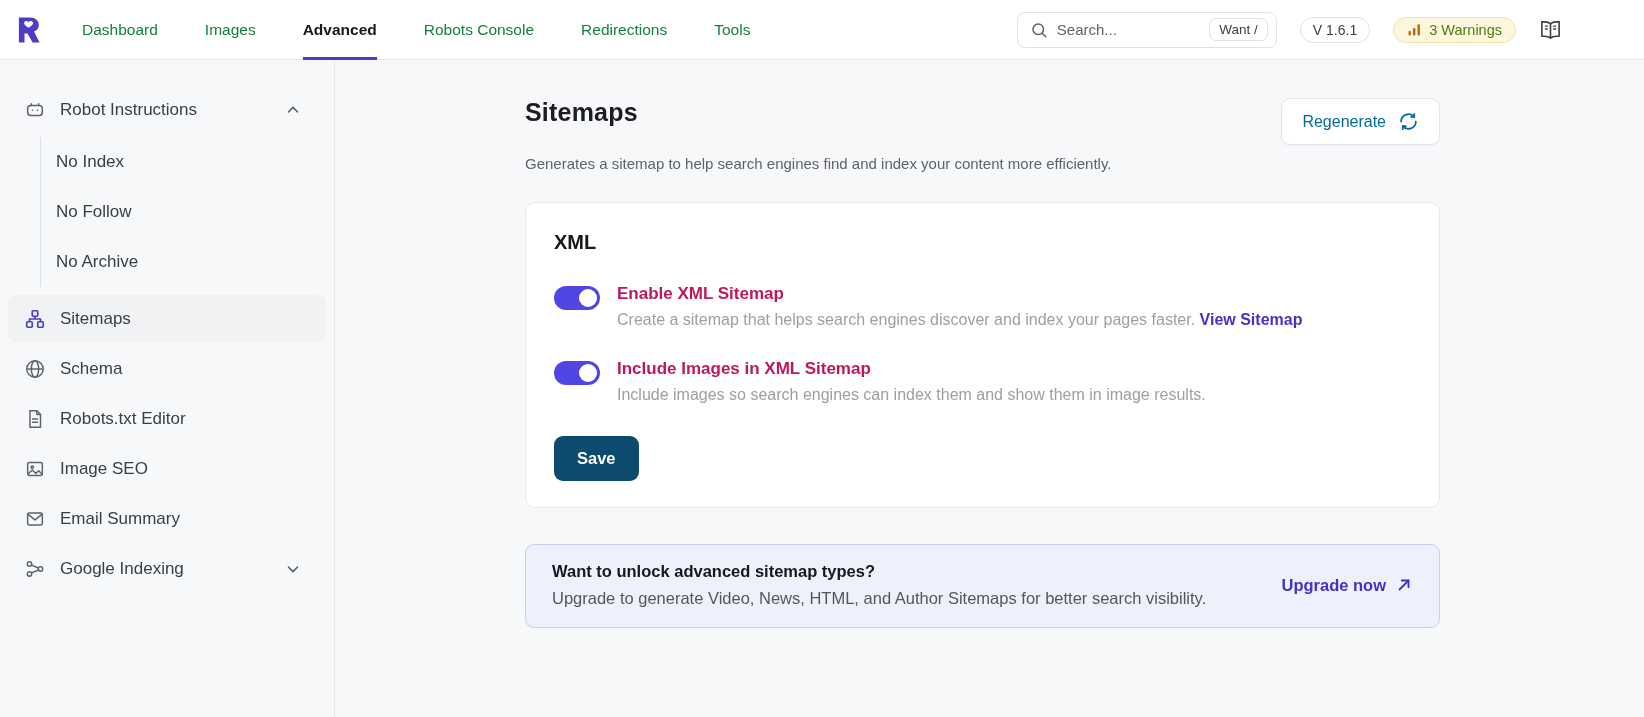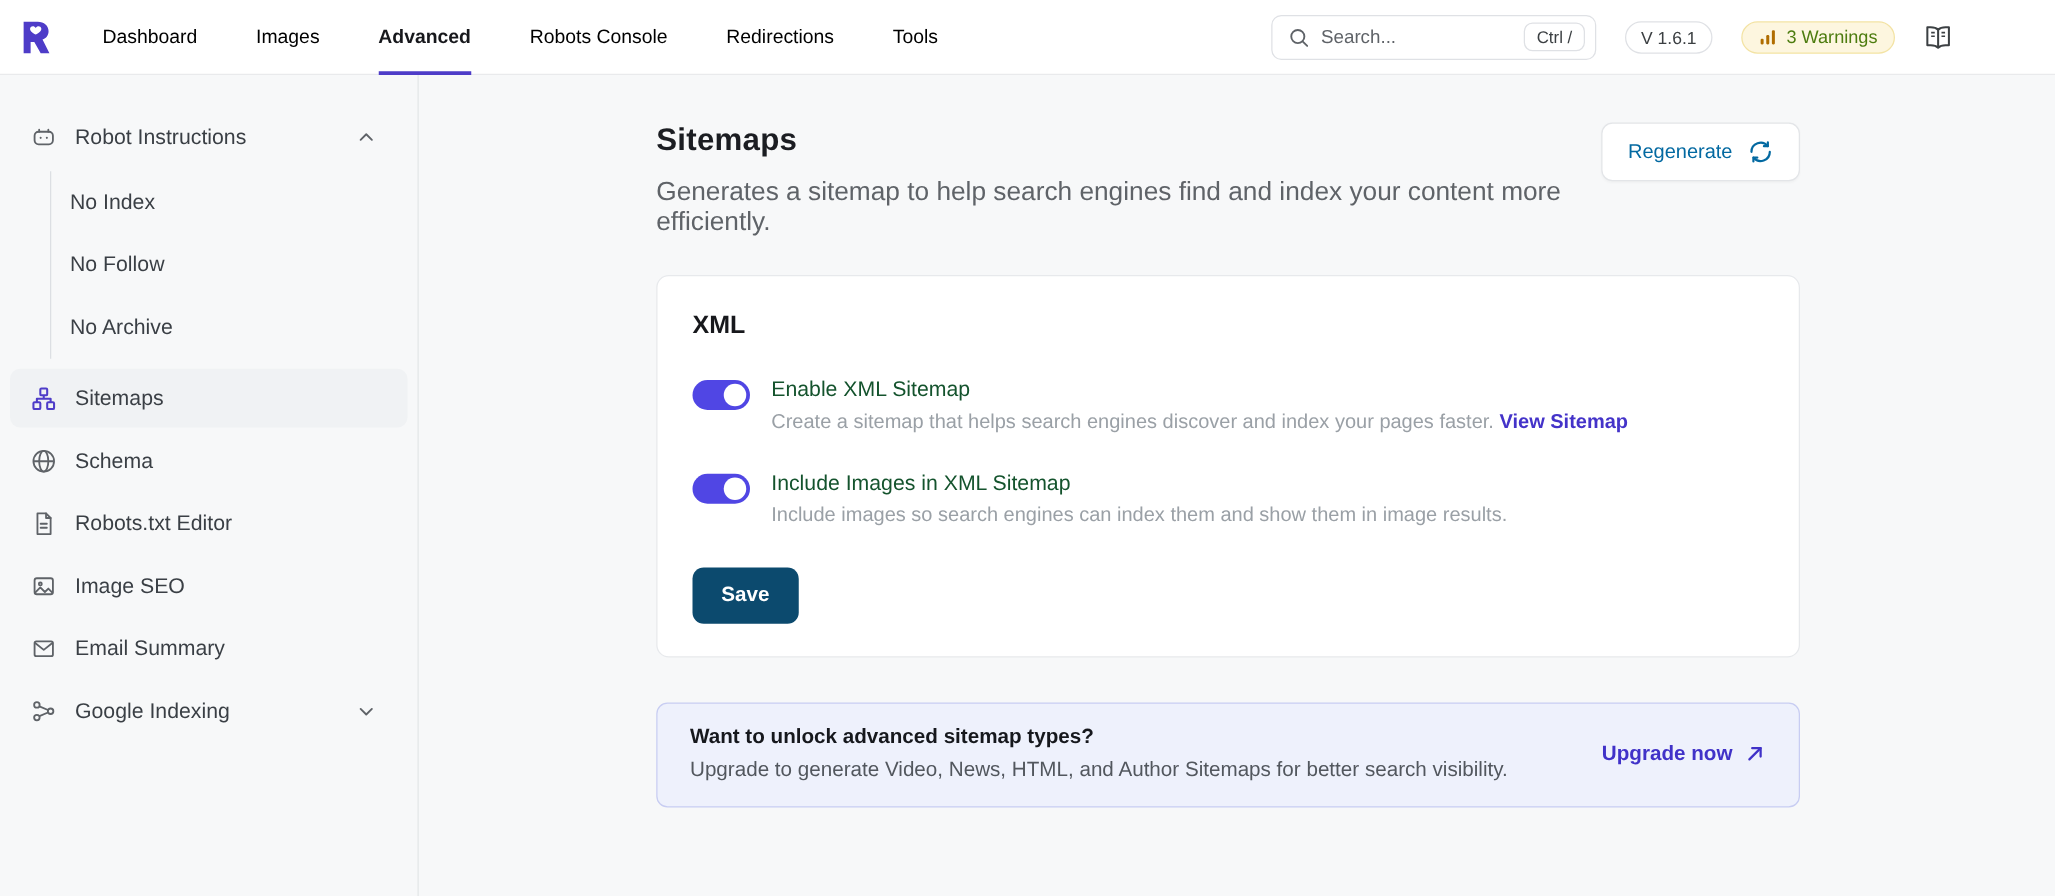--- a/index.html
+++ b/index.html
@@ -12,21 +12,21 @@
   svg { display:block; }
 
   
   .header {
     height:60px; background:#ffffff; border-bottom:1px solid #e9eaec;
     display:flex; align-items:center; padding:0 82px 0 14px;
   }
   .logo { width:28px; height:28px; flex:0 0 auto; }
   .nav { display:flex; gap:47px; margin-left:40px; height:60px; align-items:stretch; }
   .nav-tab {
-    display:flex; align-items:center; font-size:15.5px; color:#000000;
+    display:flex; align-items:center; font-size:15.5px; color:#15803d;
     cursor:pointer; border-bottom:3px solid transparent; padding-top:3px;
   }
   .nav-tab.active { color:#17181c; font-weight:700; border-bottom-color:#4e3cc8; }
   .header-right { margin-left:auto; display:flex; align-items:center; gap:23px; }
   .searchbox {
     width:260px; height:36px; border:1px solid #dfe1e5; border-radius:8px;
     display:flex; align-items:center; padding:0 8px 0 12px; background:#fff;
   }
   .searchbox .mag { color:#5f6368; margin-right:9px; }
   .searchbox input {
@@ -68,21 +68,21 @@
   .subitem {
     height:50px; display:flex; align-items:center; padding-left:15px;
     font-size:17px; color:#3a3f45; cursor:pointer;
   }
 
   
   .main { flex:1; padding:38px 0 0 190px; }
   .content { width:915px; }
   .title-row { display:flex; align-items:flex-start; justify-content:space-between; }
   .page-title { font-size:25px; font-weight:700; color:#1b1d22; letter-spacing:.2px; }
-  .page-desc { font-size:21px; color:#5f6368; margin-top:15px; }
+  .page-desc { font-size:15px; color:#5f6368; margin-top:28px; }
   .regen-btn {
     display:flex; align-items:center; gap:12px; background:#fff;
     border:1px solid #e3e5e8; border-radius:9px; padding:12px 20px;
     font-size:16px; color:#0369a1; font-weight:500; cursor:pointer;
     box-shadow:0 1px 2px rgba(0,0,0,.03);
   }
   .card {
     margin-top:30px; background:#fff; border:1px solid #e7e9ec;
     border-radius:10px; padding:28px 28px 26px 28px;
   }
@@ -92,21 +92,21 @@
     width:46px; height:24px; border-radius:999px; background:#c3c7cc;
     position:relative; flex:0 0 auto; margin-top:2px; cursor:pointer;
   }
   .toggle.on { background:#5046e4; }
   .toggle .knob {
     position:absolute; top:3px; left:3px; width:18px; height:18px;
     border-radius:50%; background:#fff; transition:left .1s;
   }
   .toggle.on .knob { left:25px; }
   .setting-text { margin-left:17px; }
-  .setting-label { font-size:17px; color:#14532d; font-weight:400; }
+  .setting-label { font-size:17px; color:#be185d; font-weight:700; }
   .setting-desc { font-size:16px; color:#9aa0a6; margin-top:7px; }
   .inline-link { color:#4433c9; font-weight:700; cursor:pointer; text-decoration:none; }
   .save-btn {
     margin-top:32px; background:#0c4a6e; color:#fff; border:none;
     border-radius:9px; padding:13px 23px; font-size:16.5px; font-weight:700;
     cursor:pointer; font-family:"Liberation Sans", sans-serif;
   }
   .upsell {
     margin-top:36px; background:#eef1fc; border:1px solid #c8cdf2;
     border-radius:9px; padding:17px 26px 19px 16px;
@@ -142,21 +142,21 @@
 
   <div class="header-right">
     <div class="searchbox">
       <span class="mag">
         <svg viewBox="0 0 24 24" width="18" height="18" fill="none" stroke="currentColor" stroke-width="2" stroke-linecap="round">
           <circle cx="11" cy="11" r="7"></circle>
             <path d="M16.6 16.6L21 21"></path>
         </svg>
       </span>
       <input type="text" placeholder="Search..." style="">
-      <span class="kbd">Ctrl /</span>
+      <span class="kbd">Want /</span>
     </div>
 
     <span class="pill">V 1.6.1</span>
 
     <span class="warn-pill">
       <span>
         <svg viewBox="0 0 20 20" width="15" height="15" fill="#b06d00">
           <rect x="2" y="12" width="3.2" height="6" rx="1.2"></rect>
           <rect x="8" y="8" width="3.2" height="10" rx="1.2"></rect>
           <rect x="14" y="3" width="3.2" height="15" rx="1.2"></rect>

